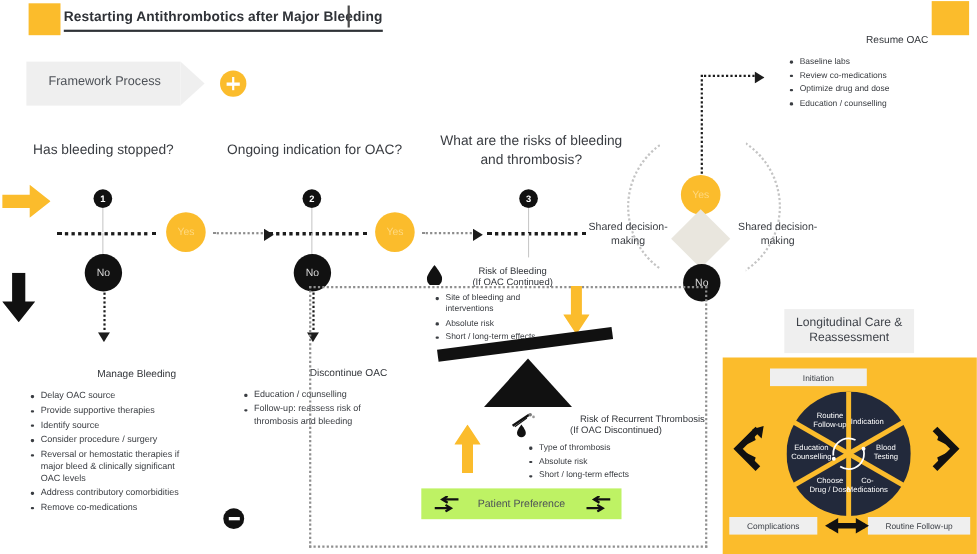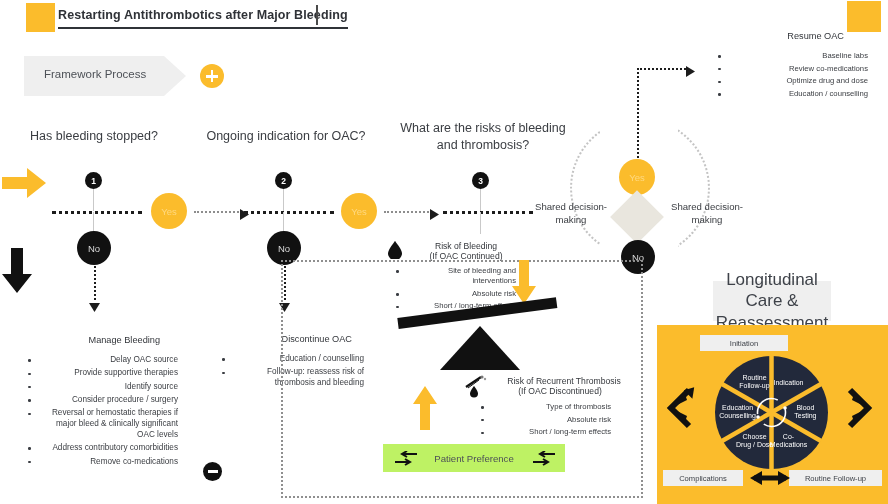--- a/index.html
+++ b/index.html
@@ -63,21 +63,21 @@
   
   .arrow-right-big{left:2px;top:168px;width:44px;height:30px;}
   .arrow-down-big{left:2px;top:248px;width:30px;height:45px;}
   .arrow-y{width:100%;height:100%;display:block;}
 
   
   .blk-title{font-size:8.6px;color:#33363b;text-align:center;line-height:1.3;}
   ul.bl{margin:0;padding:0;list-style:none;}
   ul.bl li{
     position:relative;padding-left:9px;margin-bottom:2.5px;
-    font-size:7.7px;line-height:1.32;color:#3a3d42;text-align:right;
+    font-size:7.7px;line-height:1.32;color:#3a3d42;
   }
   ul.bl li:before{
     content:"";position:absolute;left:0;top:4.2px;
     width:2.6px;height:2.6px;border-radius:50%;background:#3a3d42;
   }
   ul.bl.big li{font-size:8.2px;}
 
   
   .sec-h{font-size:9.2px;color:#33363b;text-align:right;}
 
@@ -123,21 +123,21 @@
 
   
   .minus{left:203px;top:462px;width:19px;height:19px;border-radius:50%;background:#111;}
   .minus i{position:absolute;left:4.5px;top:8.2px;width:10px;height:2.6px;background:#fff;}
 
   
   .lc-head{
     left:713px;top:281px;width:118px;height:40px;background:#efefef;
     display:flex;align-items:center;justify-content:center;text-align:center;
   }
-  .lc-head span{font-size:17px;color:#3e4249;line-height:1.25;}
+  .lc-head span{font-size:11px;color:#3e4249;line-height:1.25;}
   .lc-panel{left:657px;top:325px;width:231px;height:179px;background:#FBBC2C;}
   .chip{
     position:absolute;background:#efefef;display:flex;align-items:center;justify-content:center;
     font-size:7.6px;color:#3e4249;
   }
   .chip-init{left:700px;top:335px;width:88px;height:16px;}
   .chip-comp{left:663px;top:470px;width:80px;height:16px;}
   .chip-rfu{left:789px;top:470px;width:93px;height:16px;}
 
   .wheel{left:715px;top:356px;width:113px;height:113px;}
@@ -299,21 +299,21 @@
 
   <div class="abs" style="left:465px;top:375px;width:22px;height:24px;">
     <svg width="22" height="24" viewBox="0 0 22 24">
       <path d="M1 12 L16 2" stroke="#111" stroke-width="2.2" fill="none"></path>
       <path d="M3 13 L14 5" stroke="#111" stroke-width="1" fill="none"></path>
       <circle cx="17" cy="2" r="1.6" fill="#777"></circle>
       <circle cx="20" cy="4" r="1.2" fill="#999"></circle>
       <path d="M9 11 C9 11 5 16 5 18.6 A4 4 0 0 0 13 18.6 C13 16 9 11 9 11 Z" fill="#111"></path>
     </svg>
   </div>
-  <div class="abs blk-title" style="left:488px;top:376px;width:152px;">Risk of Recurrent Thrombosis</div>
+  <div class="abs blk-title" style="left:508px;top:376px;width:152px;">Risk of Recurrent Thrombosis</div>
   <div class="abs blk-title" style="left:484px;top:386px;width:152px;">(If OAC Discontinued)</div>
   <ul class="bl abs" id="risk-thromb-list" style="left:481px;top:402px;width:130px;">
       <li>Type of thrombosis</li>
       <li>Absolute risk</li>
       <li>Short / long-term effects</li>
     </ul>
 
   <div class="abs ppbox">
     <span class="abs" style="left:12px;top:7px;">
       <svg width="22" height="15" viewBox="0 0 22 15">

